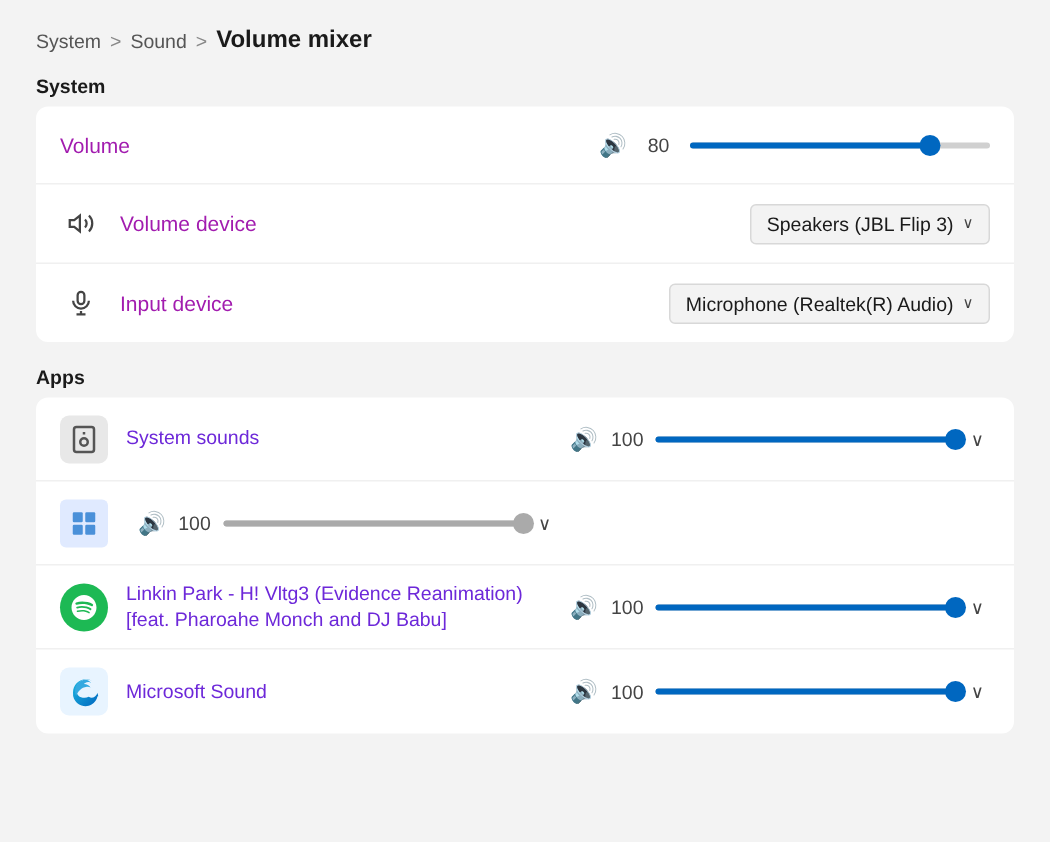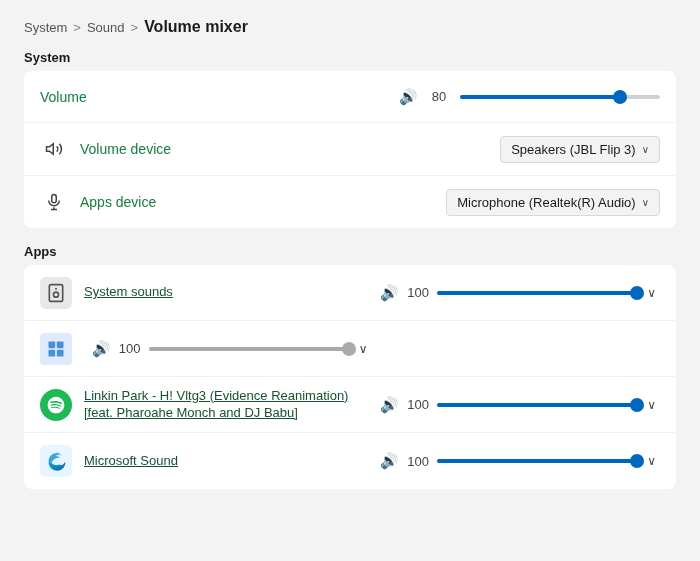--- a/index.html
+++ b/index.html
@@ -38,21 +38,21 @@
     .card-row {
       display: flex;
       align-items: center;
       padding: 12px 16px;
       border-bottom: 1px solid #f0f0f0;
       min-height: 52px;
     }
     .card-row:last-child { border-bottom: none; }
     .row-label {
       font-size: 14px;
-      color: #15803d;
+      color: #a21caf;
       flex: 0 0 auto;
       min-width: 120px;
     }
     .row-icon {
       width: 28px;
       height: 28px;
       display: flex;
       align-items: center;
       justify-content: center;
       margin-right: 12px;
@@ -144,24 +144,23 @@
       border-radius: 6px;
       display: flex;
       align-items: center;
       justify-content: center;
       margin-right: 12px;
       flex-shrink: 0;
       font-size: 18px;
     }
     .app-name {
       font-size: 13px;
-      color: #14532d;
+      color: #6d28d9;
       flex: 1;
       line-height: 1.3;
-      text-decoration: underline;
     }
     .app-controls {
       display: flex;
       align-items: center;
       gap: 6px;
       margin-left: 8px;
     }
     .chevron-btn {
       background: none;
       border: none;
@@ -239,21 +238,21 @@
 
     <div class="card-row">
       <div class="row-icon">
         <svg class="speaker-svg" viewBox="0 0 24 24" fill="none" stroke="#444" stroke-width="2">
           <rect x="9" y="2" width="6" height="11" rx="3"></rect>
           <path d="M5,10a7,7,0,0,0,14,0"></path>
           <line x1="12" y1="19" x2="12" y2="22"></line>
           <line x1="8" y1="22" x2="16" y2="22"></line>
         </svg>
       </div>
-      <span class="row-label">Apps device</span>
+      <span class="row-label">Input device</span>
       <div class="row-content">
         <button class="dropdown-btn">
           <span>Microphone (Realtek(R) Audio)</span>
           <span class="dropdown-arrow">∨</span>
         </button>
       </div>
     </div>
   </div>
 </div>
 

